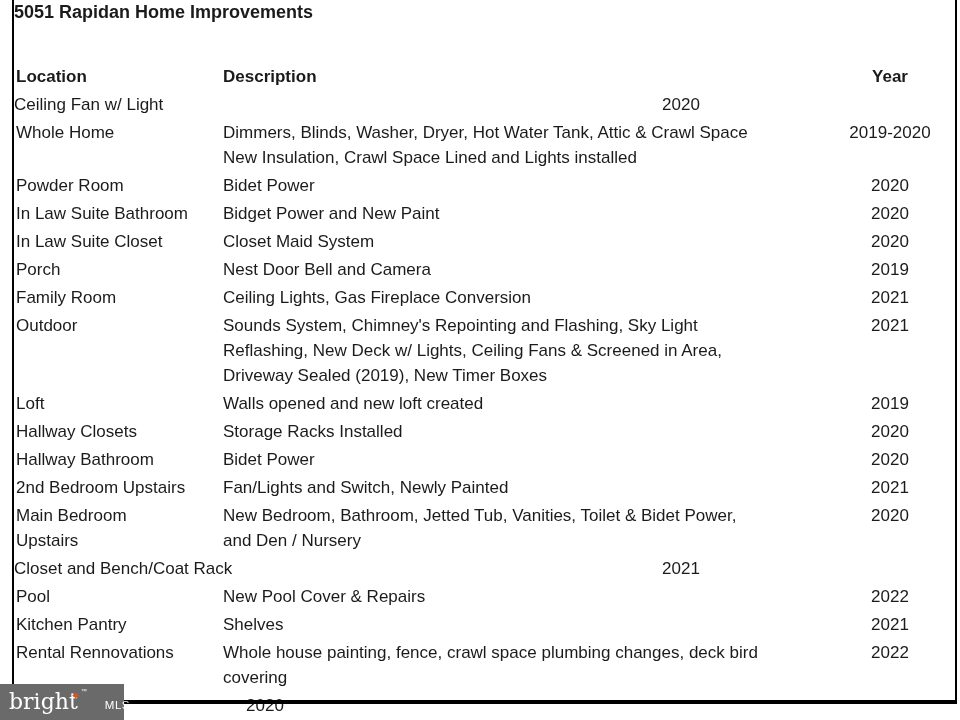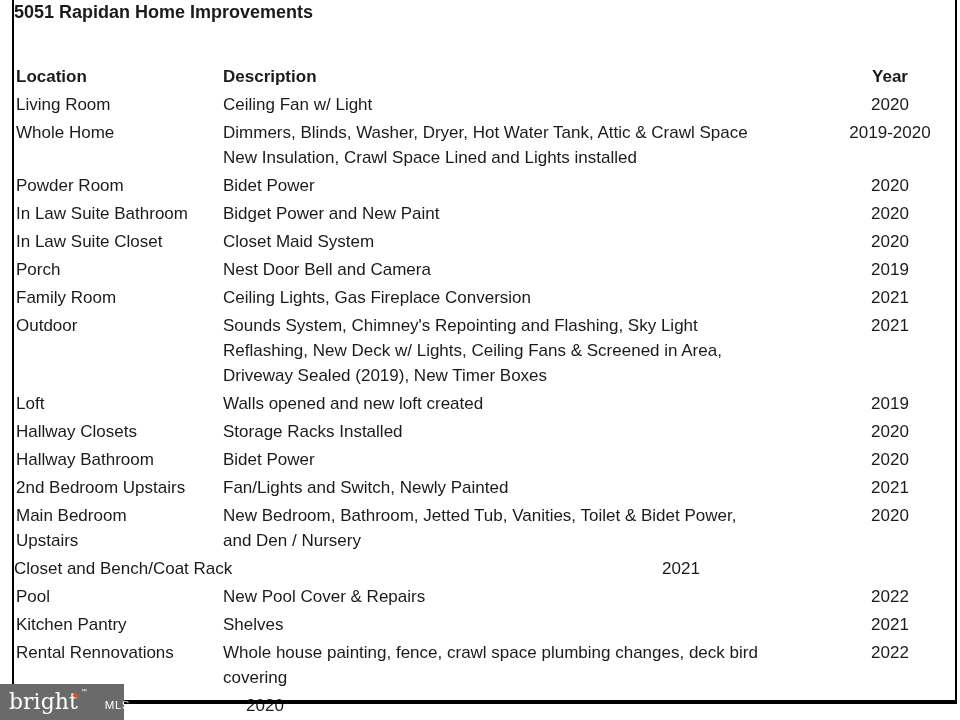--- a/index.html
+++ b/index.html
@@ -85,21 +85,20 @@
     <div class="doc-title">5051 Rapidan Home Improvements</div>
 
     <div class="rows">
       <div class="row header">
         <div class="cell cell-loc">Location</div>
         <div class="cell cell-desc">Description</div>
         <div class="cell cell-year">Year</div>
       </div>
       <div id="rows">
           <div class="row">
-            <div class="cell cell-loc">Living Room</div>
             <div class="cell cell-desc">Ceiling Fan w/ Light</div>
             <div class="cell cell-year">2020</div>
           </div>
           <div class="row">
             <div class="cell cell-loc">Whole Home</div>
             <div class="cell cell-desc">Dimmers, Blinds, Washer, Dryer, Hot Water Tank, Attic &amp; Crawl Space
 New Insulation, Crawl Space Lined and Lights installed</div>
             <div class="cell cell-year">2019-2020</div>
           </div>
           <div class="row">

